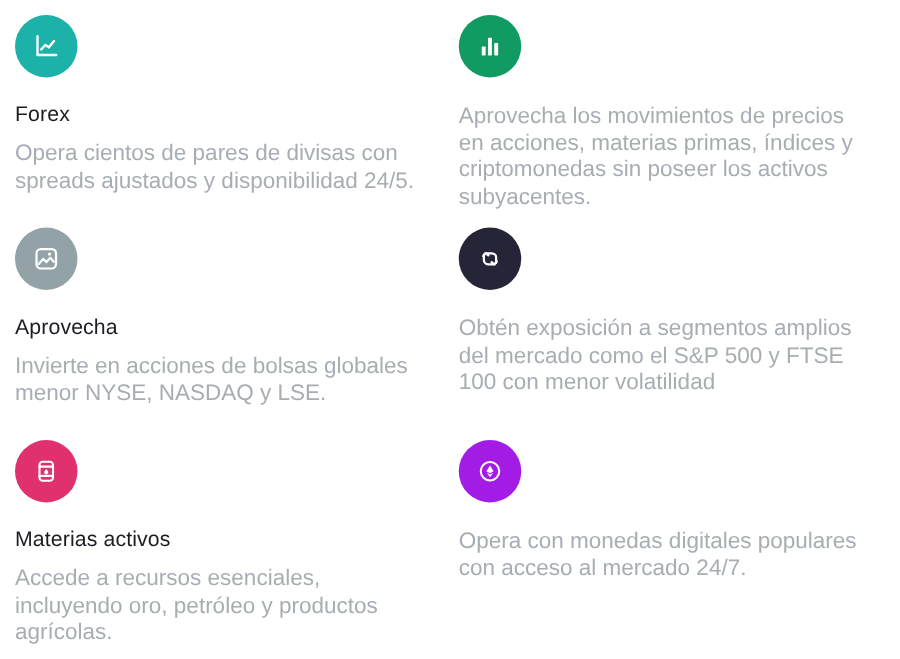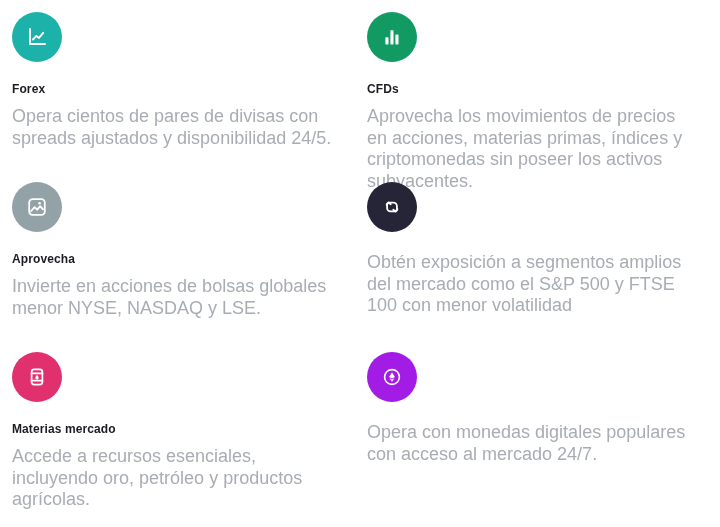--- a/index.html
+++ b/index.html
@@ -40,22 +40,22 @@
     display: flex;
     align-items: center;
     justify-content: center;
     margin-bottom: 20px;
   }
   .feature-icon svg {
     display: block;
   }
 
   .feature-title {
-    font-size: 12px;
-    font-weight: bold;
+    font-size: 17px;
+    font-weight: normal;
     color: #1c1c24;
     letter-spacing: 0.1px;
     margin: 0 0 10px 0;
     line-height: 1.2;
   }
 
   .feature-desc {
     font-size: 18px;
     font-weight: normal;
     color: #a8adb4;
@@ -81,21 +81,20 @@
   </div>
 
   <div class="feature-card">
     <div class="feature-icon" style="background:#119a62">
       <svg width="24" height="24" viewBox="0 0 24 24" fill="#ffffff" aria-hidden="true">
         <rect x="5.4" y="12.2" width="3.1" height="7.2" rx="0.6"></rect>
         <rect x="10.4" y="5.2" width="3.1" height="14.2" rx="0.6"></rect>
         <rect x="15.4" y="9.4" width="3.1" height="10" rx="0.6"></rect>
       </svg>
     </div>
-    <p class="feature-title">CFDs</p>
     <p class="feature-desc">Aprovecha los movimientos de precios en acciones, materias primas, índices y criptomonedas sin poseer los activos subyacentes.</p>
   </div>
 
   <div class="feature-card">
     <div class="feature-icon" style="background:#93a2a6">
       <svg width="24" height="24" viewBox="0 0 24 24" fill="none" stroke="#ffffff" stroke-width="1.8" stroke-linecap="round" stroke-linejoin="round" aria-hidden="true">
         <rect x="4.2" y="4.2" width="15.6" height="15.6" rx="3.4"></rect>
         <path d="M6 16.2l3.6-4.1 2.6 2.6 3-3.6 2.8 3.3"></path>
         <circle cx="14.6" cy="8.2" r="1.3" fill="#ffffff" stroke="none"></circle>
       </svg>
@@ -118,21 +117,21 @@
 
   <div class="feature-card">
     <div class="feature-icon" style="background:#e0306d">
       <svg width="24" height="24" viewBox="0 0 24 24" fill="none" stroke="#ffffff" stroke-width="1.7" stroke-linecap="round" stroke-linejoin="round" aria-hidden="true">
         <rect x="6.6" y="4.4" width="10.8" height="15.2" rx="2.6"></rect>
         <path d="M6.6 8.3h10.8"></path>
         <path d="M6.6 15.7h10.8"></path>
         <path d="M12 10.1c-1 1.2-1.7 2-1.7 2.7a1.7 1.7 0 0 0 3.4 0c0-.7-.7-1.5-1.7-2.7z" fill="#ffffff" stroke="none"></path>
       </svg>
     </div>
-    <p class="feature-title">Materias mercado</p>
+    <p class="feature-title">Materias activos</p>
     <p class="feature-desc">Accede a recursos esenciales, incluyendo oro, petróleo y productos agrícolas.</p>
   </div>
 
   <div class="feature-card">
     <div class="feature-icon" style="background:#a21ce6">
       <svg width="24" height="24" viewBox="0 0 24 24" fill="none" stroke="#ffffff" stroke-width="1.6" stroke-linecap="round" stroke-linejoin="round" aria-hidden="true">
         <circle cx="12" cy="12" r="7.4"></circle>
         <path d="M12 7.3l2.9 4.6L12 13.6 9.1 11.9z" fill="#ffffff" stroke="none"></path>
         <path d="M12 14.6l2.6-1.5L12 16.7l-2.6-3.6z" fill="#ffffff" stroke="none"></path>
       </svg>

